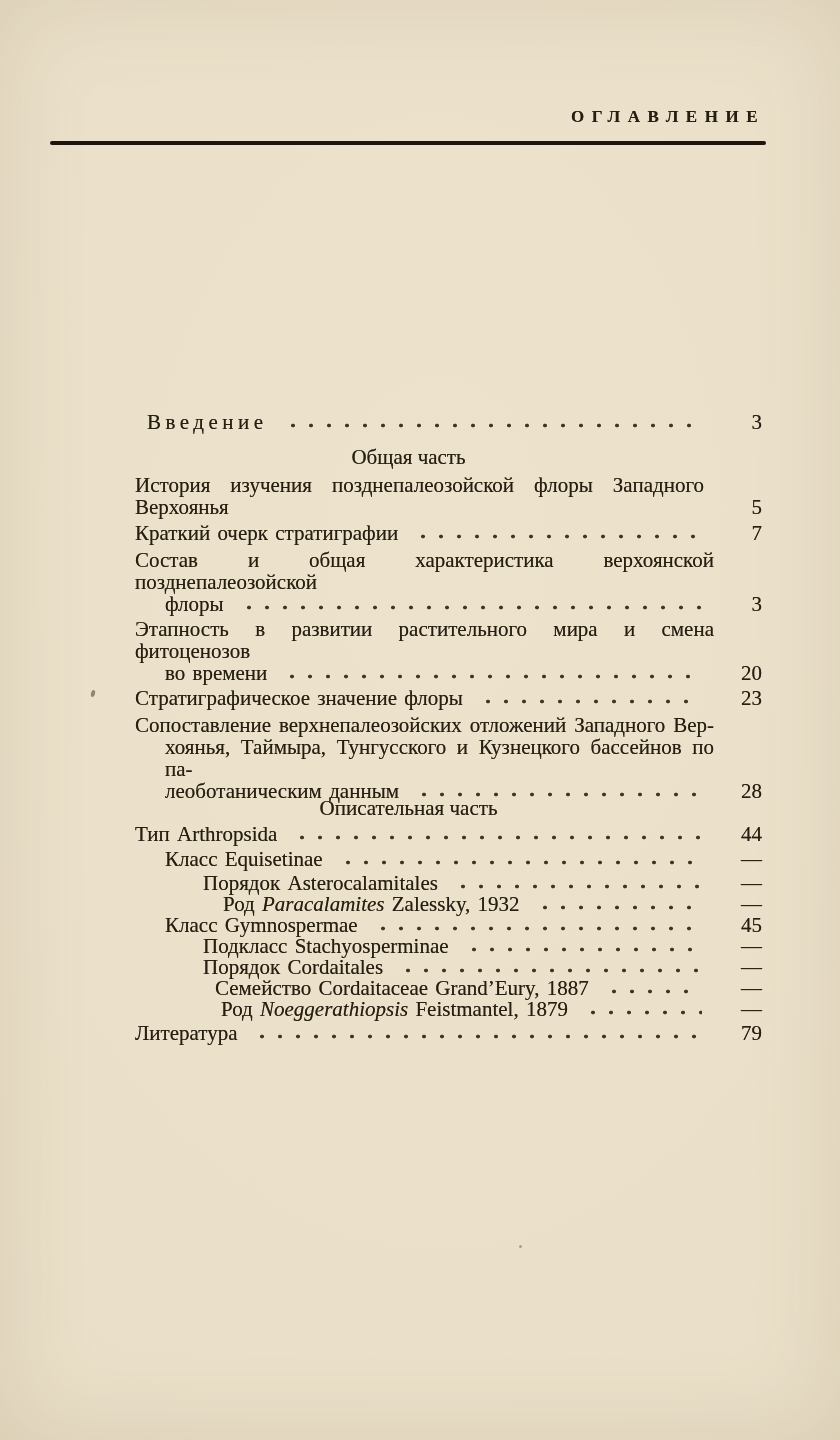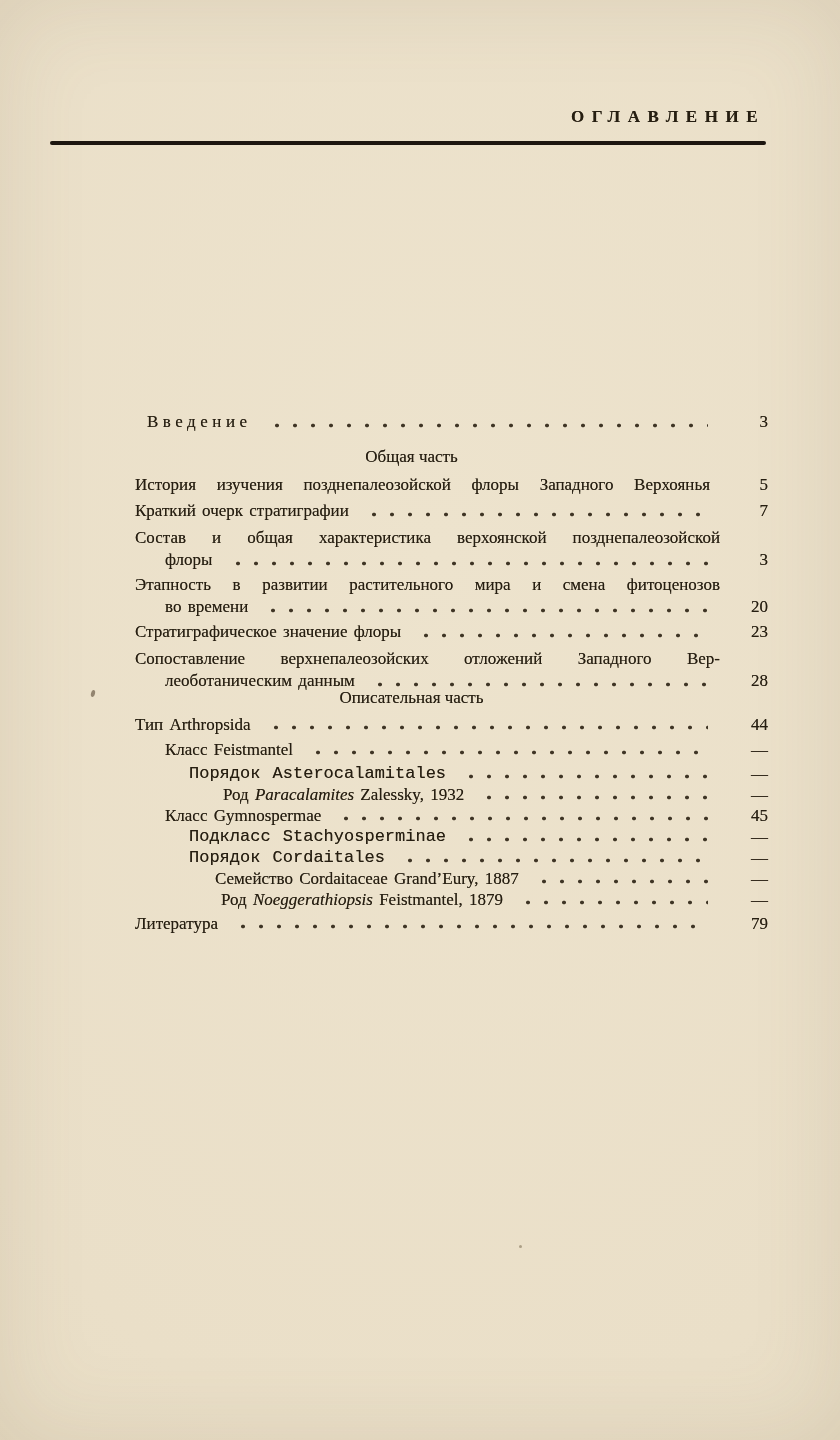--- a/index.html
+++ b/index.html
@@ -25,23 +25,23 @@
     letter-spacing: 7.5px; padding-left: 7px;
     white-space: nowrap;
   }
   .head-rule {
     position: absolute; left: 50px; right: 74px; top: 141px;
     height: 4px; background: #1d1610; border-radius: 2px;
   }
 
   
   .toc {
-    position: absolute; left: 135px; right: 72px; top: 403px;
+    position: absolute; left: 135px; right: 78px; top: 403px;
     padding-top: 8px;
-    font-size: 17px;
+    font-size: 21px;
   }
   .row {
     display: flex; align-items: flex-end;
     line-height: 22px;
     word-spacing: 2px;
     white-space: nowrap;
   }
   .sec-desc .row { line-height: 21px; }
   .txt { flex: 0 1 auto; }
   .grow {
@@ -68,21 +68,21 @@
   .sec-head {
     text-align: center;
     padding-right: 80px;
     font-weight: 400;
     line-height: 22px;
   }
   .it { font-style: italic; }
   .lsp { letter-spacing: 4.5px; }
   .ml12 { margin-left: 12px; }
   .ml30 { margin-left: 30px; }
-  .ml54 { margin-left: 54px; font-family: Liberation Mono, monospace; }
+  .ml54 { margin-left: 68px; }
   .ml80 { margin-left: 80px; }
   .ml88 { margin-left: 88px; }
   .ml102 { margin-left: 86px; }
   .mt3 { margin-top: 3px; }  .mt4 { margin-top: 4px; }
   .mt5 { margin-top: 5px; }  .mt6 { margin-top: 6px; }
   .mt13 { margin-top: 13px; } .mtm5 { margin-top: -5px; }
   .mb5 { margin-bottom: 5px; }
 
   
   .speck1 {
@@ -144,37 +144,40 @@
 
   <div class="row mt3">
     <span class="txt">Стратиграфическое значение флоры</span>
     <span class="leader"></span>
     <span class="pg">23</span>
   </div>
 
   <div class="row fullj mt5">
     <span class="txt grow">Сопоставление верхнепалеозойских отложений Западного Вер-</span>
   </div>
+  <div class="row fullj">
+    <span class="txt grow ml30">хоянья, Таймыра, Тунгусского и Кузнецкого бассейнов по па-</span>
+  </div>
   <div class="row">
     <span class="txt ml30">леоботаническим данным</span>
     <span class="leader"></span>
     <span class="pg">28</span>
   </div>
 
   <div class="sec-desc">
     <div class="sec-head mtm5 mb5">Описательная часть</div>
 
     <div class="row">
       <span class="txt">Тип Arthropsida</span>
       <span class="leader"></span>
       <span class="pg">44</span>
     </div>
 
     <div class="row mt4">
-      <span class="txt ml30">Класс Feistmantel</span>
+      <span class="txt ml30">Класс Equisetinae</span>
       <span class="leader"></span>
       <span class="pg">—</span>
     </div>
 
     <div class="row mt3">
       <span class="txt ml54">Порядок Asterocalamitales</span>
       <span class="leader"></span>
       <span class="pg">—</span>
     </div>
 

